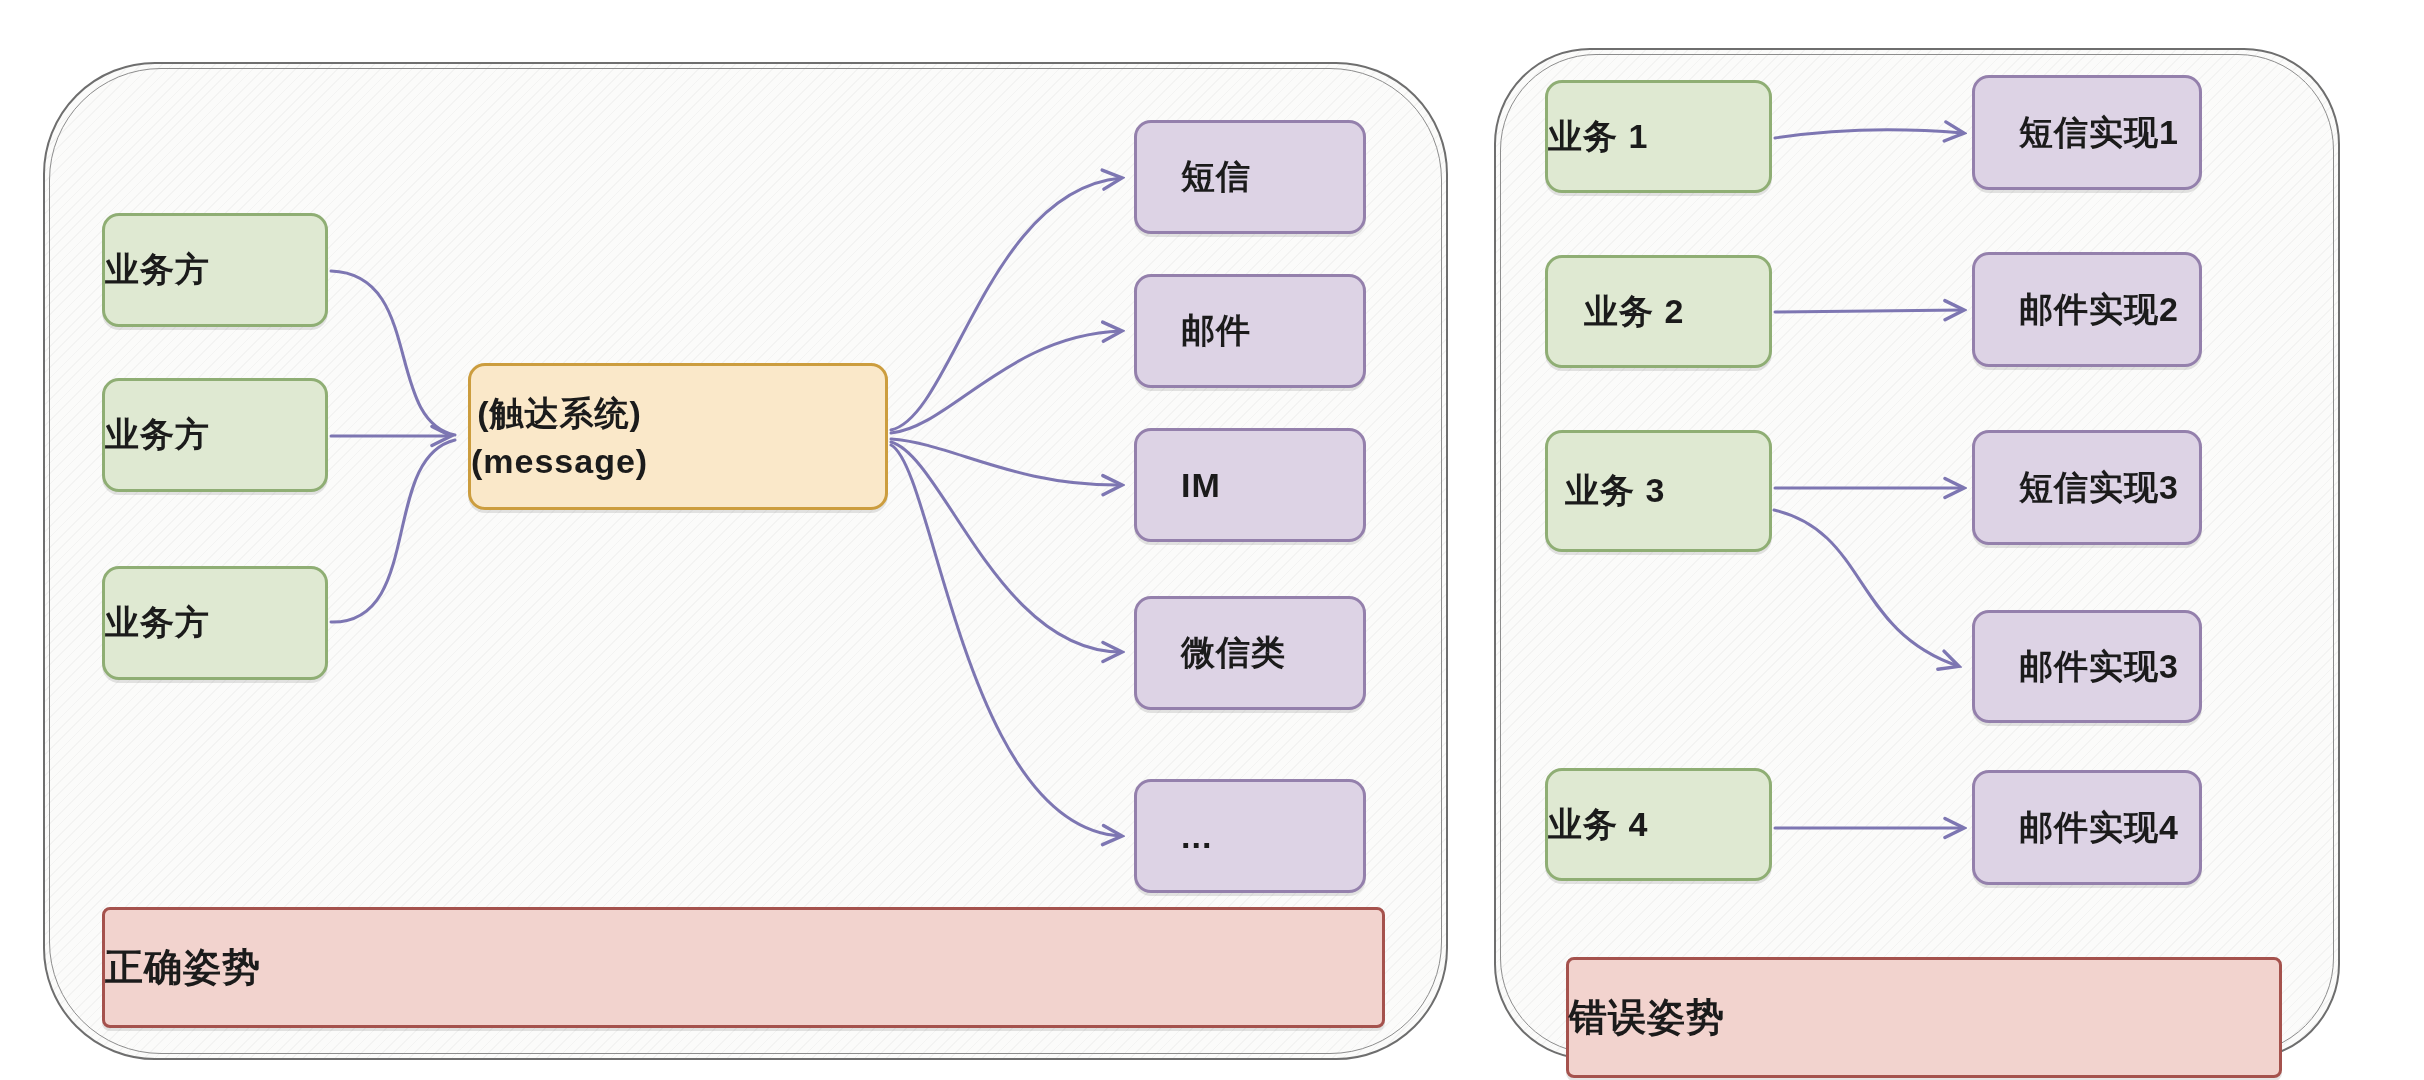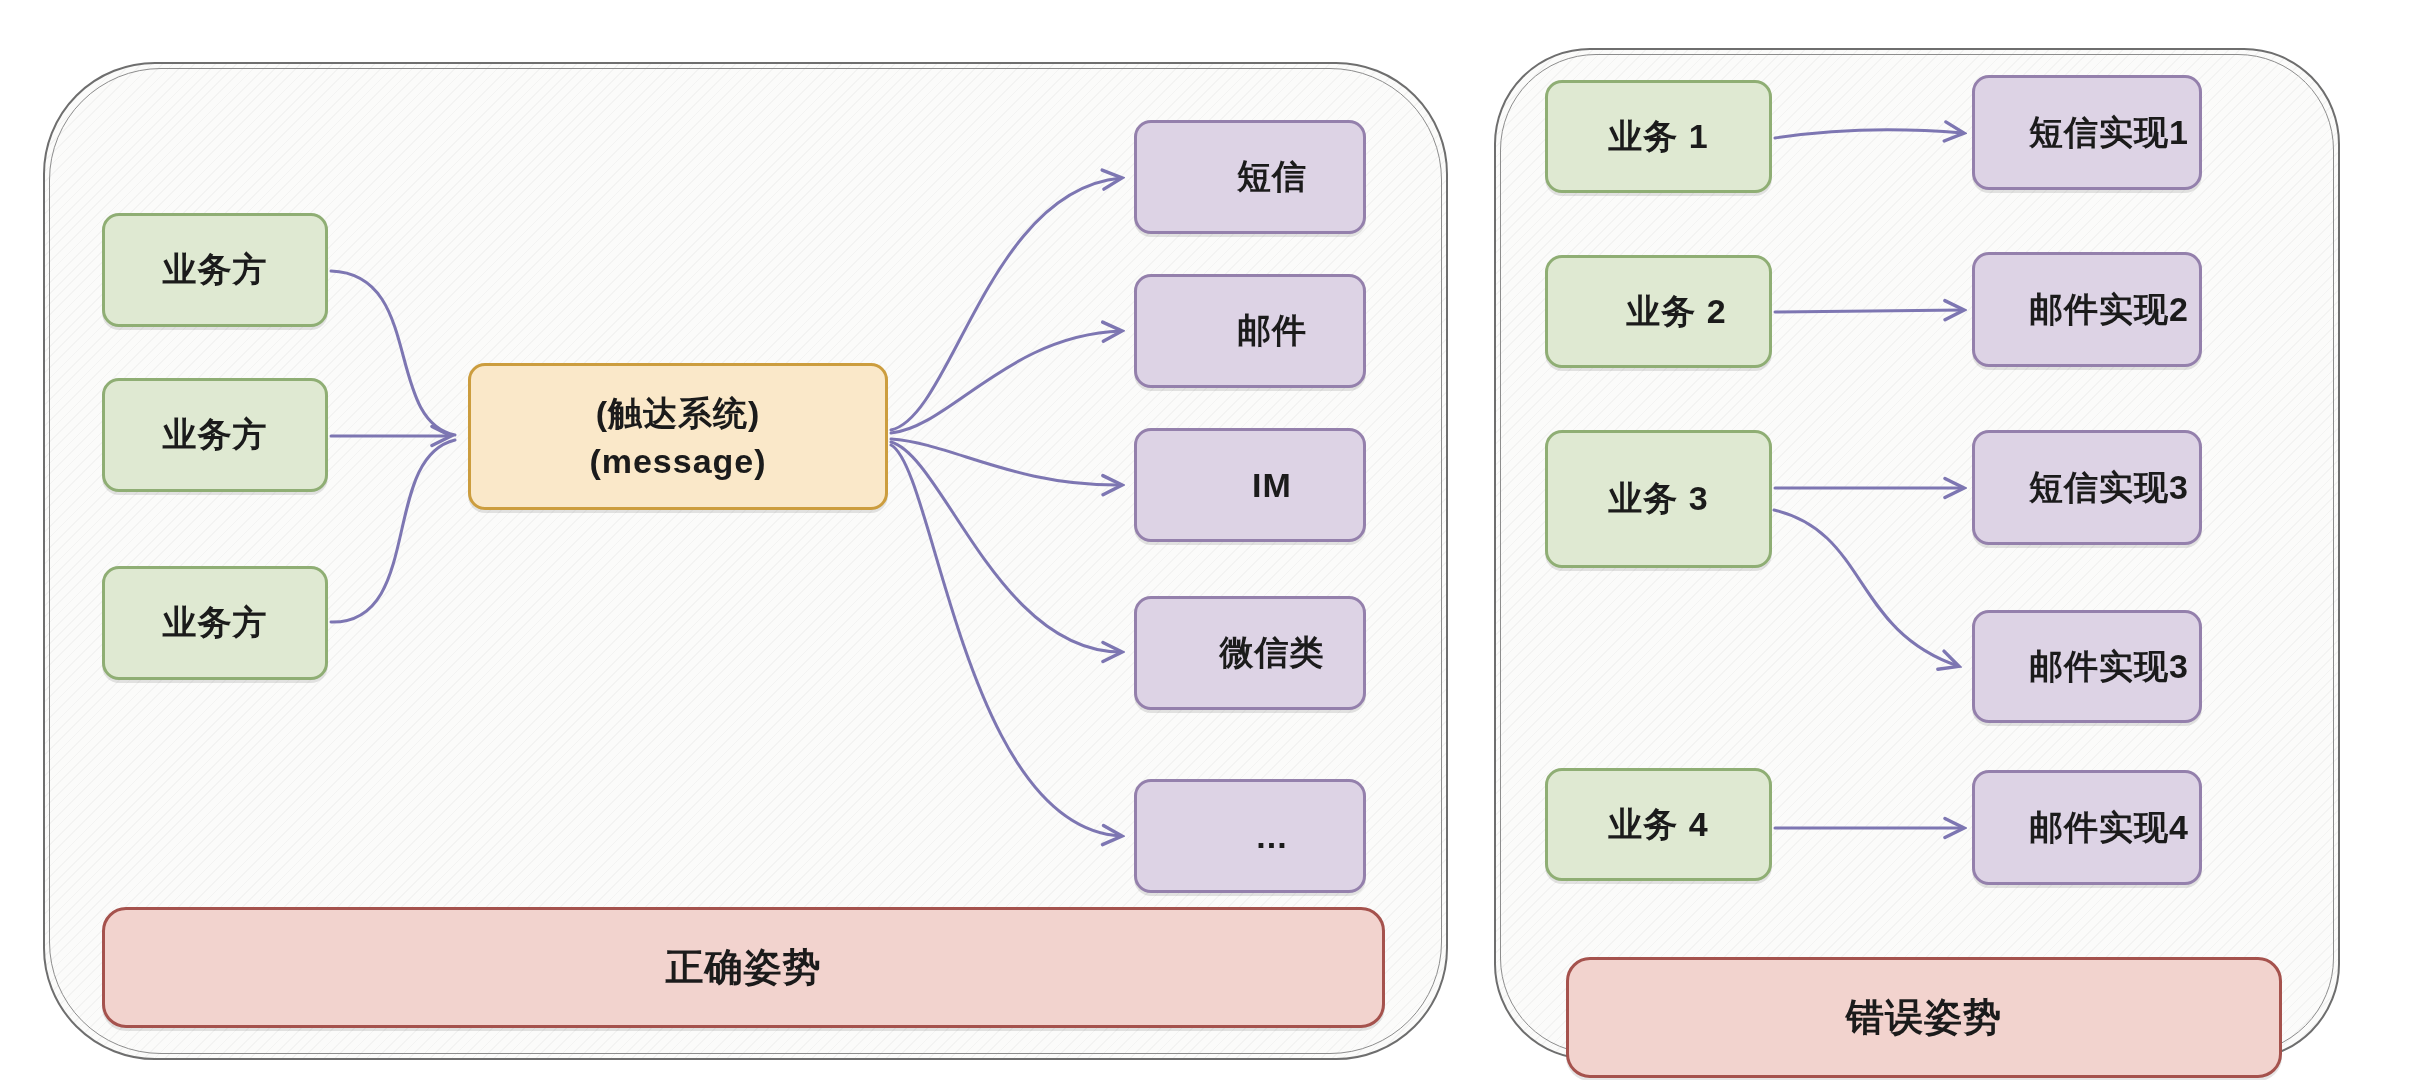--- a/index.html
+++ b/index.html
@@ -25,31 +25,31 @@
   .panel::before{
     content:""; position:absolute; inset:4px;
     border:1.8px solid var(--panel_inner_border);
     border-radius:inherit; pointer-events:none;
   }
   .panel.left{left:43px; top:62px; width:1405px; height:998px; border-radius:112px;}
   .panel.right{left:1494px; top:48px; width:846px; height:1012px; border-radius:96px;}
 
   .node{
     position:absolute; box-sizing:border-box;
-    display:flex; align-items:center; justify-content:center; text-align:center;
+    display:flex; align-items:center; justify-content:flex-start; text-align:center;
     border:3px solid; border-radius:17px;
     font-size:34px; font-weight:600; letter-spacing:1px; color:var(--text);
     box-shadow:0 3px 0 rgba(0,0,0,0.10);
   }
   .node.green{background:var(--green_fill); border-color:var(--green_border);}
   .node.purple{background:var(--purple_fill); border-color:var(--purple_border);padding-left:44px;}
   .node.orange{background:var(--orange_fill); border-color:var(--orange_border); border-width:3.5px;}
   .node.redbar{
     background:var(--red_fill); border-color:var(--red_border); border-width:3.5px;
-    border-radius:24px; font-size:38px;
+    border-radius:8px; font-size:38px;
   }
   .hub-line{display:block; line-height:48px;}
   .arrows{position:absolute; left:0; top:0; pointer-events:none;}
   .arrows path{stroke:var(--arrow); fill:none; stroke-width:3; stroke-linecap:round;}
 </style>
 </head>
 <body>
 
 <div class="stage">
 
@@ -93,21 +93,21 @@
   </div>
 
   <div class="panel right"></div>
 
   <div class="node green" style="left:1545px; top:80px;  width:227px; height:113px;">
     <span>业务 1</span>
   </div>
   <div class="node green" style="left:1545px; top:255px; width:227px; height:113px;padding-left:36px;">
     <span>业务 2</span>
   </div>
-  <div class="node green" style="left:1545px; top:430px; width:227px; height:138px;">
+  <div class="node green" style="left:1545px; top:430px; width:227px; height:122px;padding-left:17px;">
     <span>业务 3</span>
   </div>
   <div class="node green" style="left:1545px; top:768px; width:227px; height:113px;">
     <span>业务 4</span>
   </div>
 
   <div class="node purple" style="left:1972px; top:75px;  width:230px; height:115px;">
     <span>短信实现1</span>
   </div>
   <div class="node purple" style="left:1972px; top:252px; width:230px; height:115px;">

